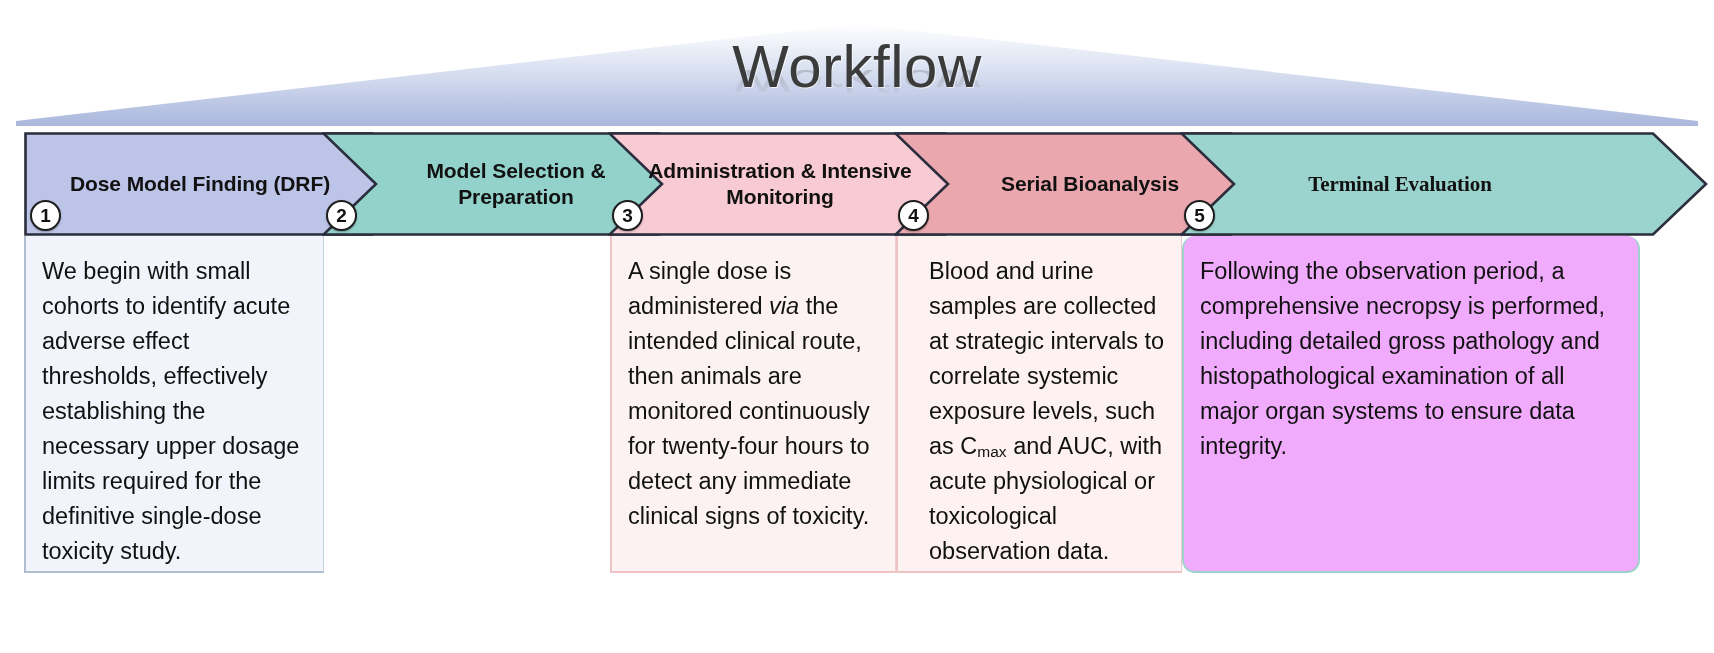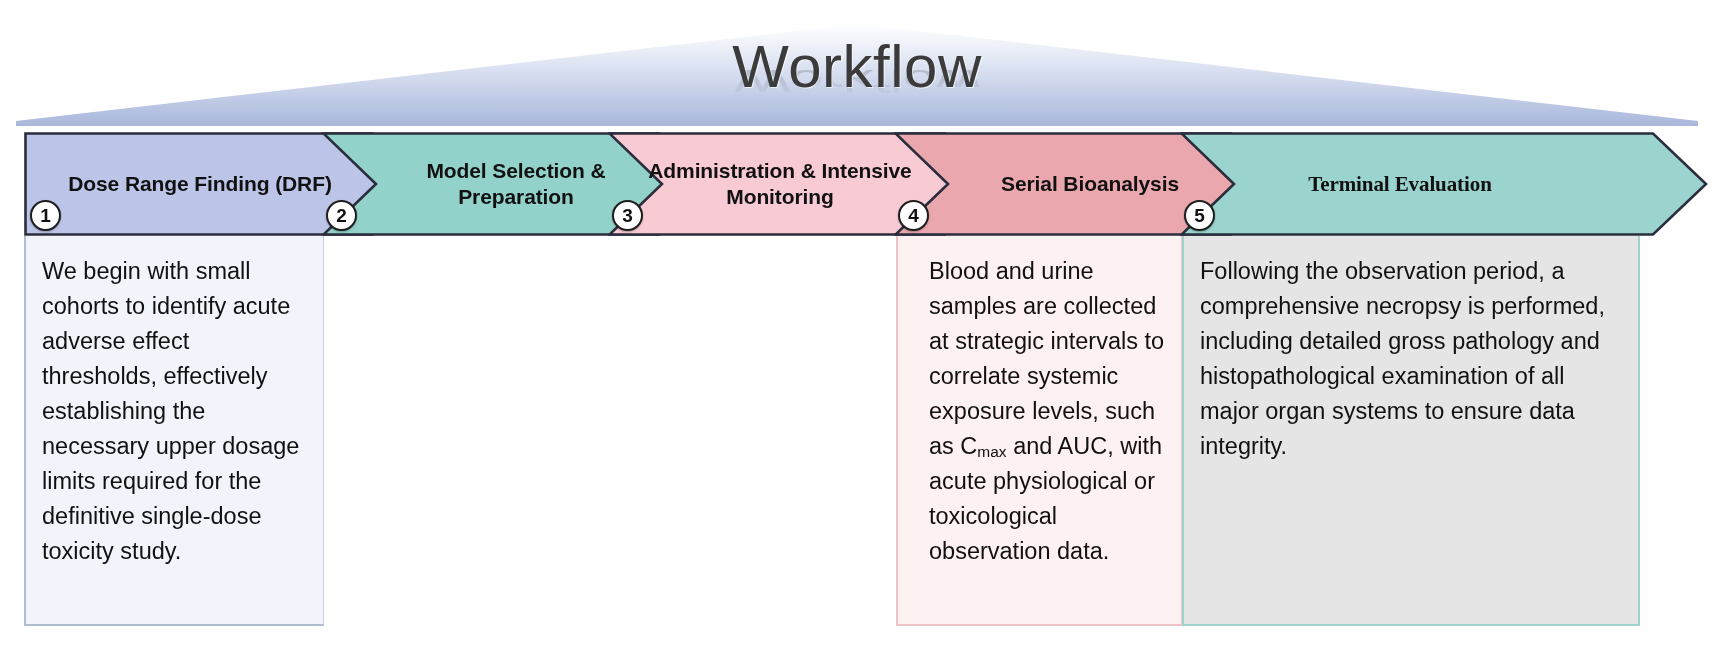--- a/index.html
+++ b/index.html
@@ -123,21 +123,21 @@
   #panels {
     position: absolute;
     left: 0;
     top: 236px;
     width: 1714px;
     height: 340px;
   }
   .panel {
     position: absolute;
     top: 0;
-    height: 390px;
+    height: 337px;
     box-sizing: border-box;
     padding: 18px 14px 10px 16px;
     font-family: "Liberation Sans", sans-serif;
     font-size: 23.5px;
     line-height: 35px;
     color: #111111;
   }
   .panel p { margin: 0; }
   .panel em { font-style: italic; }
   .panel sub {
@@ -166,21 +166,21 @@
     <div id="banner-title">Workflow</div>
   </div>
 
   <div id="chevron-strip">
 
     <div class="chev" style="left:24px; width:404px;">
       <svg width="404" height="104" viewBox="0 0 404 104">
         <polygon points="1.5,1.5 349,1.5 402,52 349,102.5 1.5,102.5" fill="#bcc4e8" stroke="#2a2d3c" stroke-width="2.6" stroke-linejoin="miter"></polygon>
       </svg>
     </div>
-    <div class="chev-label" style="left:24px; width:352px;">Dose Range Finding (DRF)</div>
+    <div class="chev-label" style="left:24px; width:352px;">Dose Model Finding (DRF)</div>
     <div class="badge" style="left:30px; top:68px;">1</div>
 
     <div class="chev" style="left:322px; width:392px;">
       <svg width="392" height="104" viewBox="0 0 392 104">
         <polygon points="1.5,1.5 337,1.5 390,52 337,102.5 1.5,102.5 54,52" fill="#93d2ca" stroke="#2a2d3c" stroke-width="2.6" stroke-linejoin="miter"></polygon>
       </svg>
     </div>
     <div class="chev-label" style="left:386px; width:260px;">Model Selection &amp; Preparation</div>
     <div class="badge" style="left:326px; top:68px;">2</div>
 
@@ -211,27 +211,32 @@
 
   <div id="panels">
 
     <div class="panel" style="left:24px; width:300px; background:#f1f4fb;
                 border-left:2.5px solid #aebdd0; border-right:1.6px solid #c3d3dd;
                 border-bottom:2.5px solid #aebdd0;">
       <p>We begin with small cohorts to identify acute adverse effect thresholds, effectively establishing the necessary upper dosage limits required for the definitive single-dose toxicity study.</p>
     </div>
 
 
+    <div class="panel" style="left:610px; width:286px; background:#fdf2f2;
+                border-left:2.5px solid #f0c4c7; border-right:1.6px solid #f3cccd;
+                border-bottom:2.5px solid #f0c4c7;">
+      <p>A single dose is administered <em>via</em> the intended clinical route, then animals are monitored continuously for twenty-four hours to detect any immediate clinical signs of toxicity.</p>
+    </div>
 
     <div class="panel" style="left:896px; width:286px; background:#fdf1f1;
                 border-left:2.5px solid #eec3c5; border-right:1.6px solid #f0c8c9;
                 border-bottom:2.5px solid #eec3c5;padding-left:31px;">
       <p>Blood and urine samples are collected at strategic intervals to correlate systemic exposure levels, such as C<sub>max</sub> and AUC, with acute physiological or toxicological observation data.</p>
     </div>
 
-    <div class="panel" style="left:1182px; width:458px; background:#e5e5e5;
+    <div class="panel" style="left:1182px; width:458px; background:#f0abfc;
                 border-left:2.5px solid #9fd2cd; border-right:2.5px solid #9fd2cd;
-                border-bottom:2.5px solid #9fd2cd;">
+                border-bottom:2.5px solid #9fd2cd;border-radius:13px;">
       <p>Following the observation period, a comprehensive necropsy is performed, including detailed gross pathology and histopathological examination of all major organ systems to ensure data integrity.</p>
     </div>
   </div>
 
 </div>
 
 </body></html>

